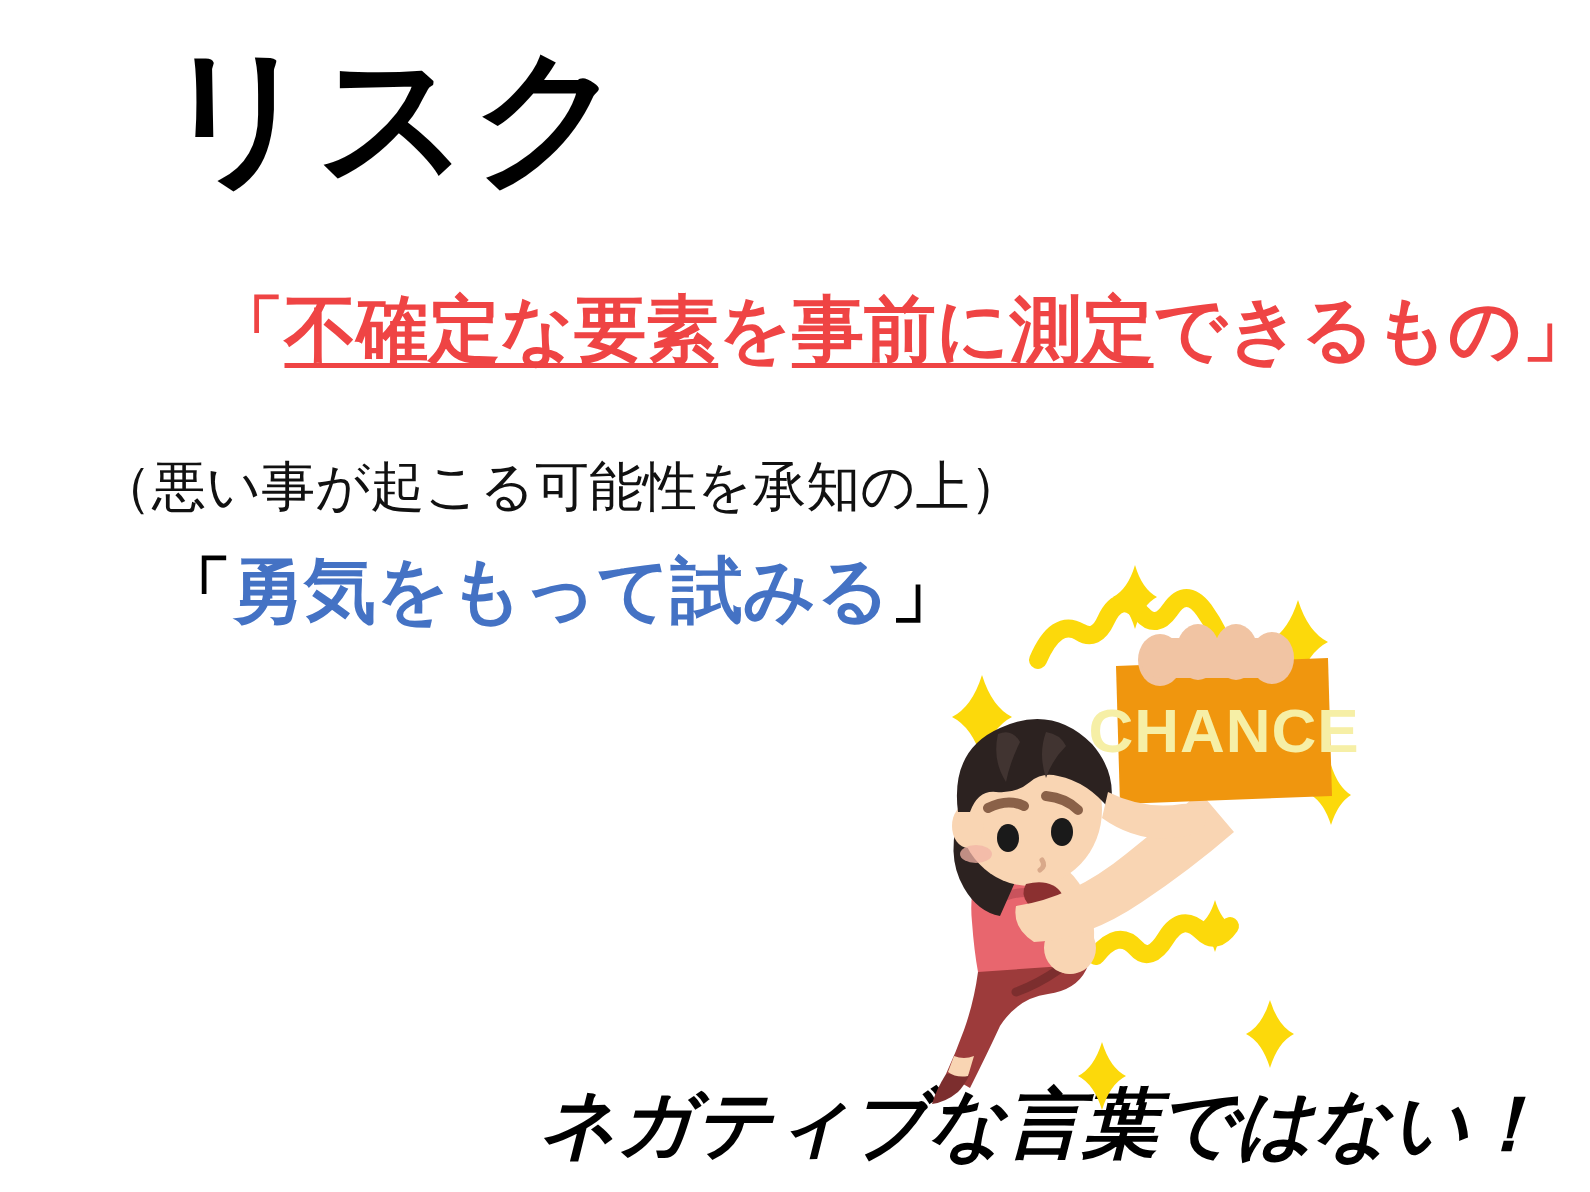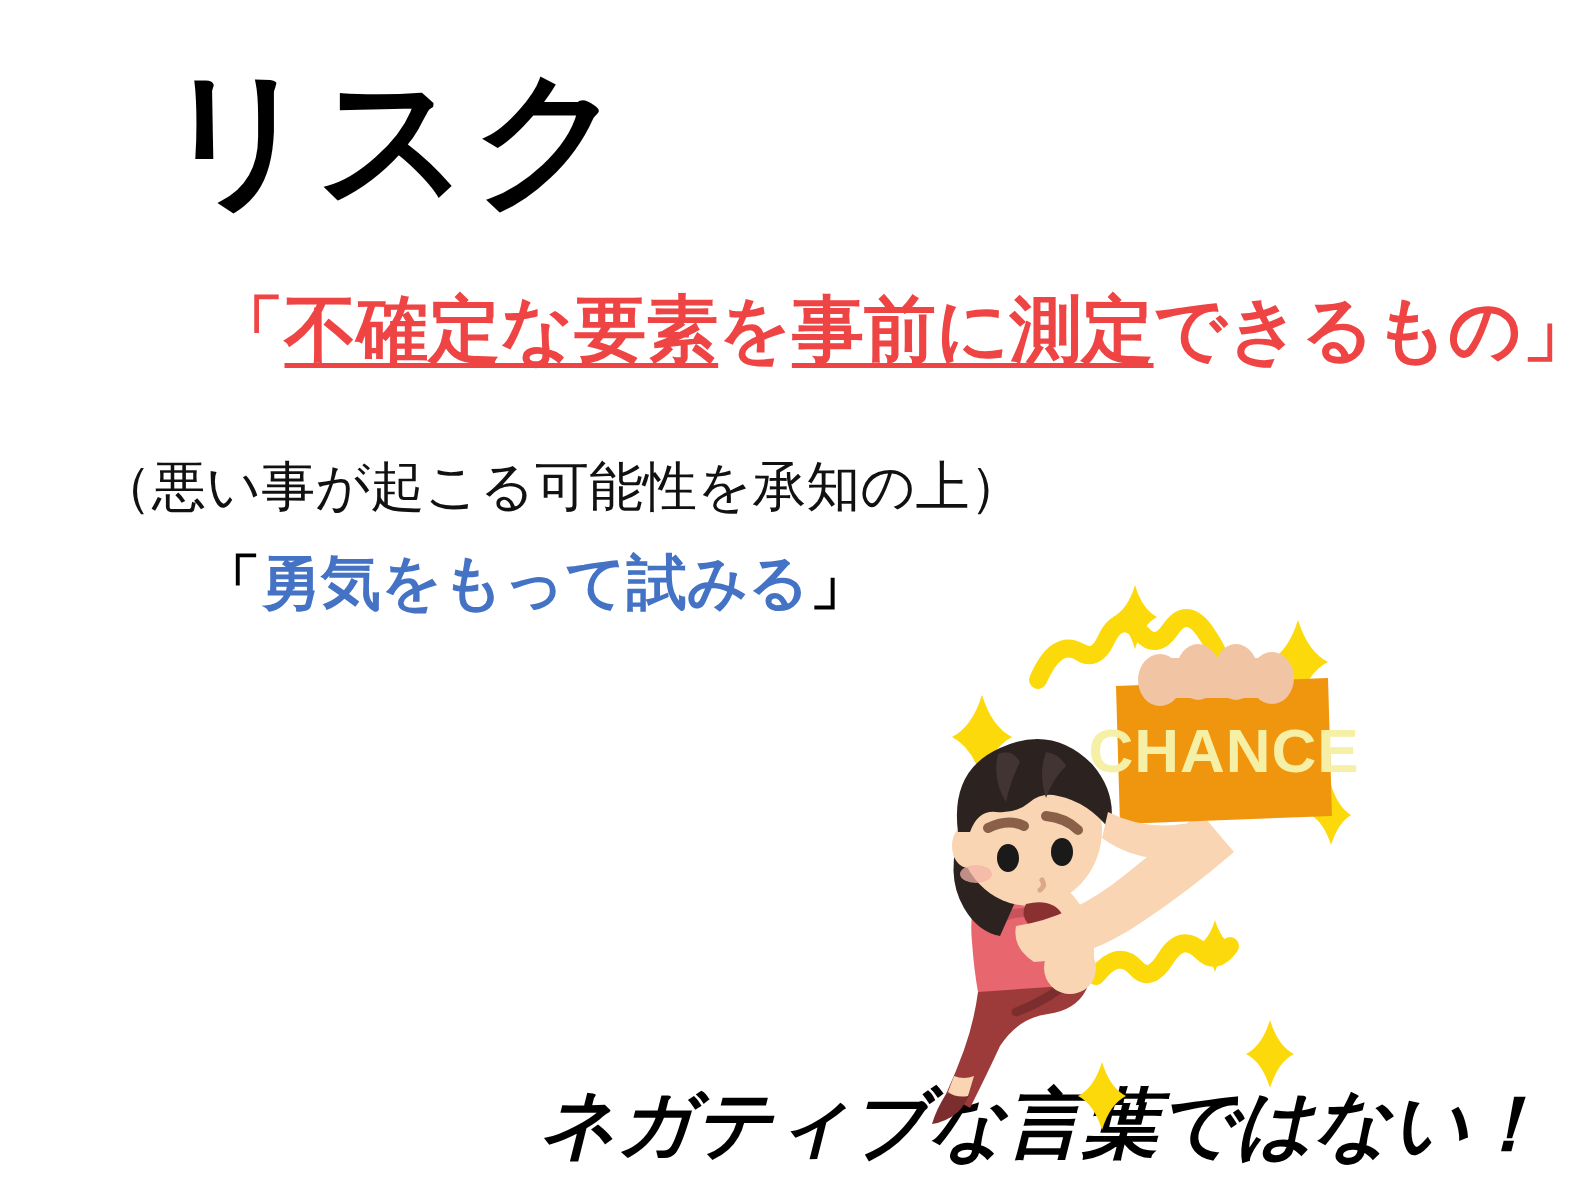--- a/index.html
+++ b/index.html
@@ -23,21 +23,20 @@
   #title {
     position: absolute;
     left: 162px;
     top: 38px;
     font-size: 150px;
     line-height: 1.05;
     font-weight: 700;
     color: #000000;
     letter-spacing: 0.01em;
     white-space: nowrap;
-    margin-top: 22px;
   }
 
   
   #definition {
     position: absolute;
     left: 4px;
     top: 287px;
     width: 1590px;
     text-align: right;
     font-size: 72px;
@@ -62,26 +61,25 @@
     font-weight: 400;
     color: #111111;
     white-space: nowrap;
   }
 
   
   #courage {
     position: absolute;
     left: 160px;
     top: 548px;
-    font-size: 60px;
+    font-size: 72px;
     line-height: 1.18;
     font-weight: 700;
     color: #000000;
     white-space: nowrap;
-    margin-left: 41px;
   }
   #courage .blue { color: #4472C4; }
 
   
   #punchline {
     position: absolute;
     left: 0;
     top: 1082px;
     width: 1545px;
     text-align: right;
@@ -90,21 +88,21 @@
     font-weight: 700;
     color: #000000;
     white-space: nowrap;
     font-style: italic;
   }
 
   
   #illustration {
     position: absolute;
     left: 920px;
-    top: 540px;
+    top: 520px;
     width: 560px;
     height: 600px;
   }
   #illustration svg { display: block; width: 100%; height: 100%; }
 </style>
 </head>
 <body>
 
 <div id="slide">
 

